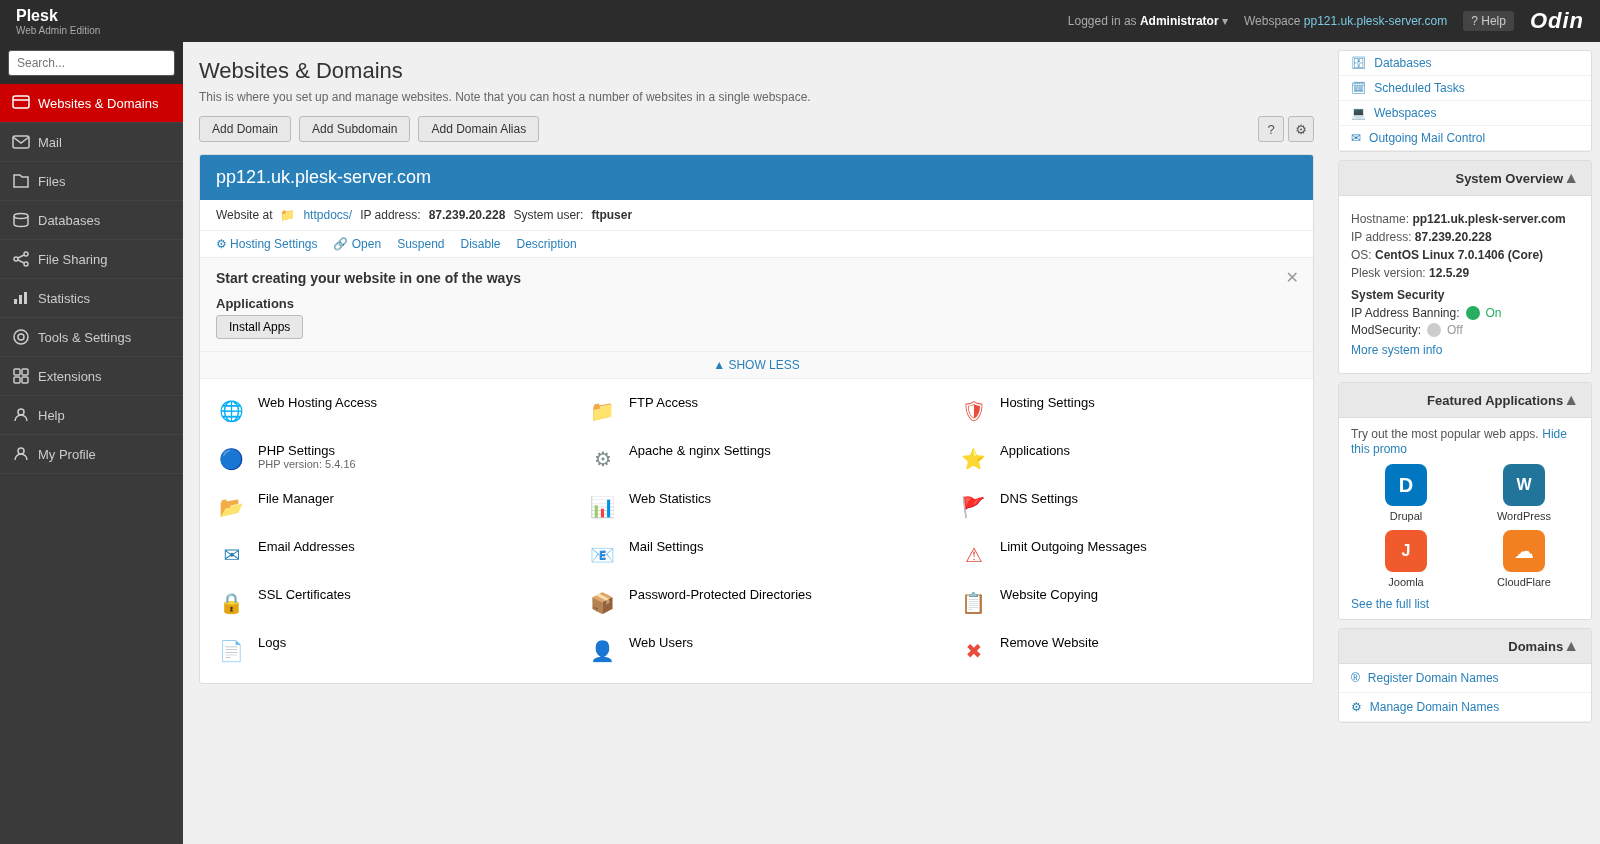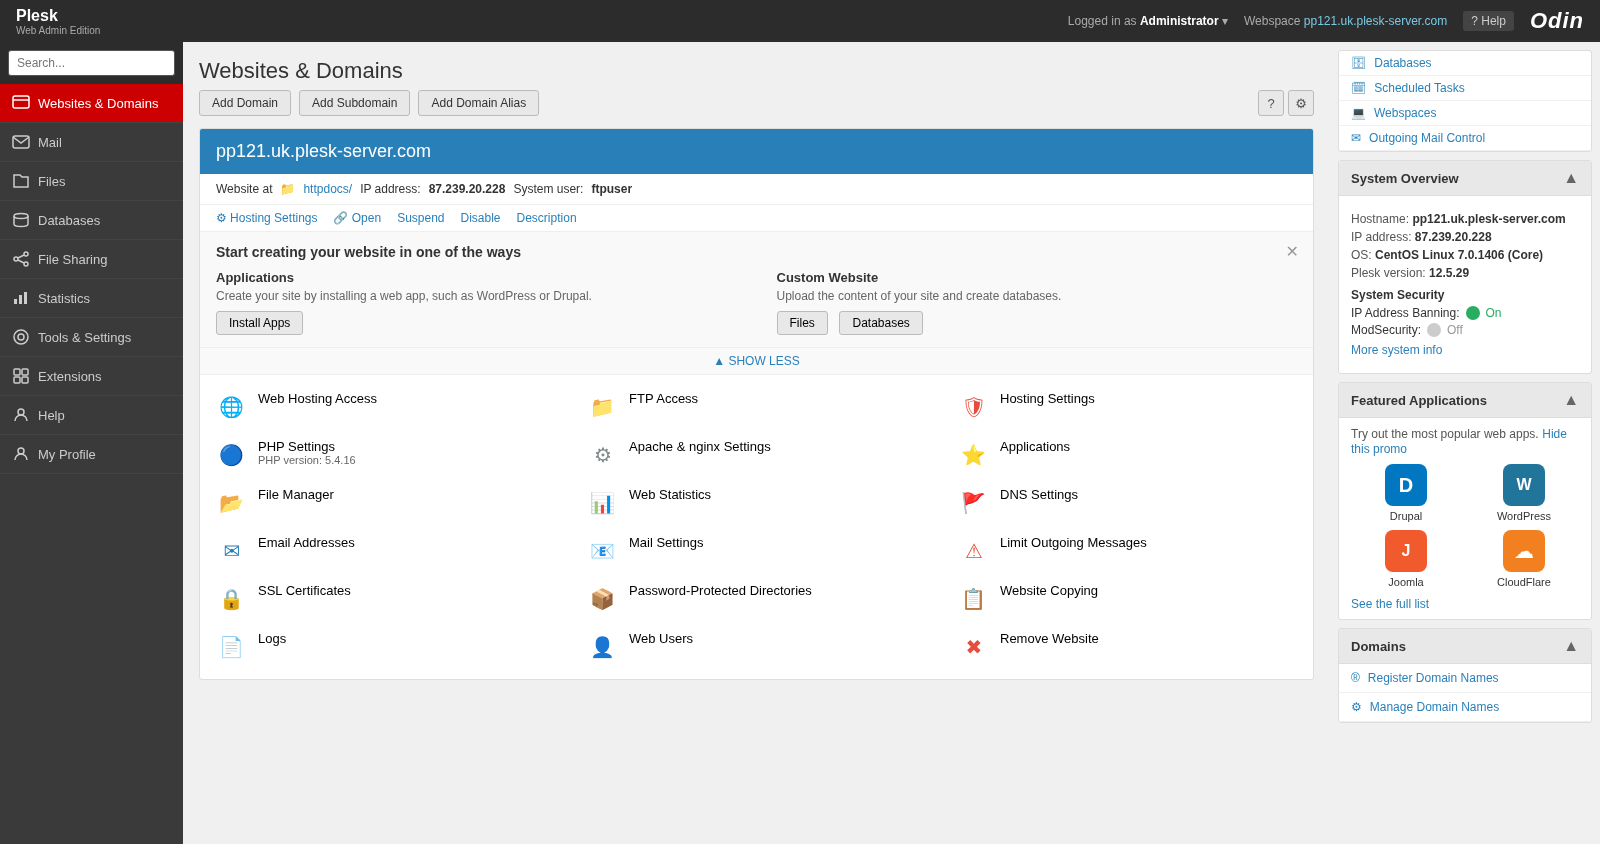--- a/index.html
+++ b/index.html
@@ -170,21 +170,21 @@
       padding: 8px;
     }
     .panel-section { background: #fff; border: 1px solid #ddd; border-radius: 3px; margin-bottom: 8px; overflow: hidden; }
     .panel-header {
       background: #e8e8e8;
       padding: 8px 12px;
       font-size: 13px;
       font-weight: bold;
       color: #333;
       display: flex;
-      justify-content: space-between;
+      justify-content: flex-end;
       align-items: center;
       border-bottom: 1px solid #ddd;
     }
     .panel-header .collapse-btn { cursor: pointer; color: #666; font-size: 16px; }
     .panel-link-item {
       display: flex;
       align-items: center;
       gap: 8px;
       padding: 5px 12px;
       font-size: 12px;
@@ -324,20 +324,21 @@
             <circle cx="9" cy="6" r="3" stroke="#ccc" stroke-width="1.5"></circle>
             <path d="M3 15c0-3.3 2.7-6 6-6s6 2.7 6 6" stroke="#ccc" stroke-width="1.5"></path>
           </svg>
         <span>My Profile</span>
       </div>
     </div>
   </div>
 
   <div class="content">
     <h1 class="page-title">Websites &amp; Domains</h1>
+    <p class="page-desc">This is where you set up and manage websites. Note that you can host a number of websites in a single webspace.</p>
 
     <div class="toolbar">
       <button class="btn">Add Domain</button>
       <button class="btn">Add Subdomain</button>
       <button class="btn">Add Domain Alias</button>
       <div class="toolbar-spacer"></div>
       <div class="toolbar-icons">
         <div class="icon-btn">?</div>
         <div class="icon-btn">⚙</div>
       </div>
@@ -363,28 +364,21 @@
         <a>Disable</a>
         <a>Description</a>
       </div>
 
       <div class="getting-started">
         <h3>Start creating your website in one of the ways</h3>
         <span class="getting-started-close">✕</span>
         <div class="gs-cols">
           <div class="gs-col">
             <h4>Applications</h4>
-            <p>Create your site by installing a web app, such as WordPress or Drupal.</p>
             <button class="gs-btn">Install Apps</button>
-          </div>
-          <div class="gs-col">
-            <h4>Custom Website</h4>
-            <p>Upload the content of your site and create databases.</p>
-            <button class="gs-btn">Files</button>
-            <button class="gs-btn" style="margin-left:8px">Databases</button>
           </div>
         </div>
       </div>
 
       <div class="show-less">▲ SHOW LESS</div>
 
       <div class="features-grid" id="features-grid">
           <div class="feature-item">
     <div class="feature-icon" style="color:#2980b9">🌐</div>
     <div class="feature-text">

